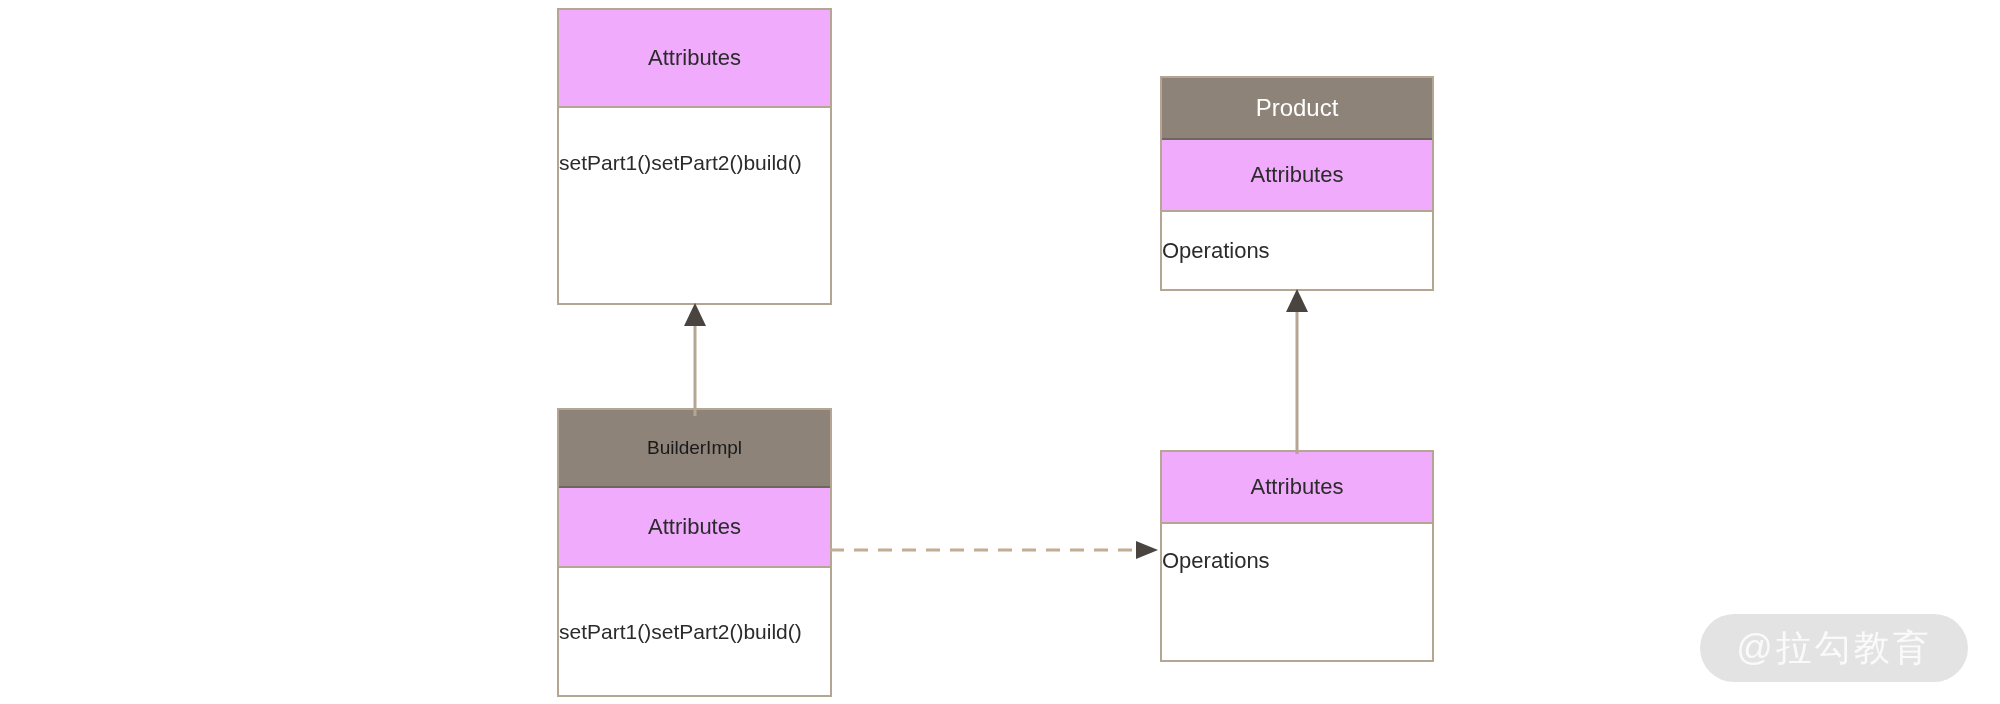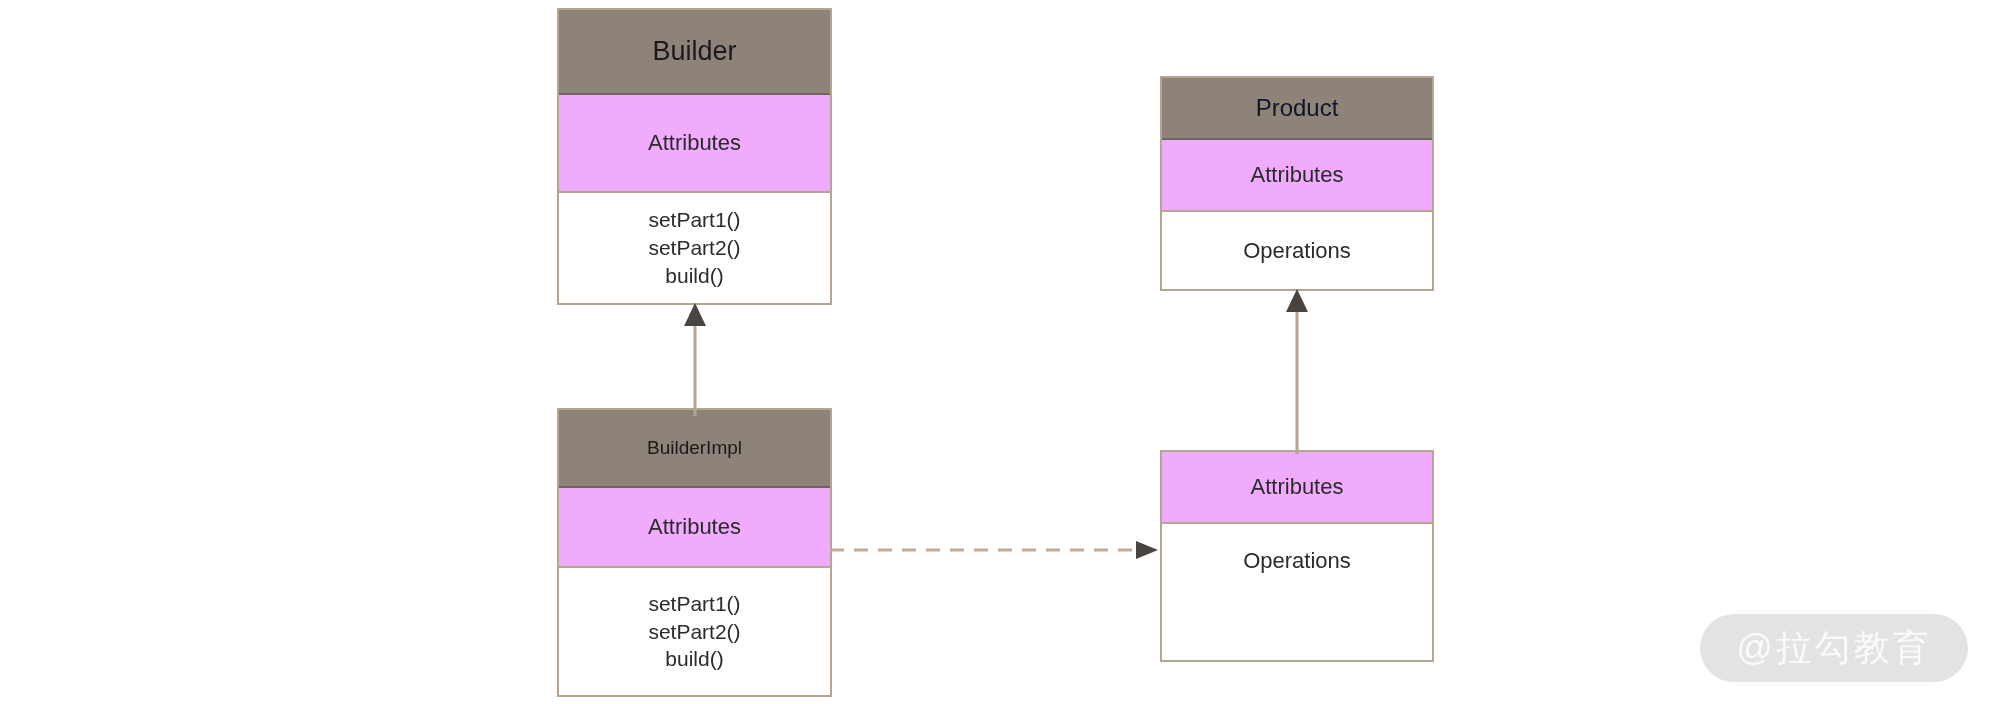--- a/index.html
+++ b/index.html
@@ -31,41 +31,40 @@
   .uml-header {
     box-sizing: border-box;
     background: #8d8379;
     display: flex;
     align-items: center;
     justify-content: center;
     text-align: center;
     border-bottom: 2px solid #6f675e;
   }
   .uml-header.dark-text { color: #1a1a1a; }
-  .uml-header.light-text { color: #0f172a; }
+  .uml-header.light-text { color: #ffffff; }
 
   .uml-attrs {
     box-sizing: border-box;
     background: #f0abfc;
     display: flex;
     align-items: center;
     justify-content: center;
     text-align: center;
     color: #2b2b2b;
     border-bottom: 2px solid #b5a593;
   }
   .uml-ops {
     box-sizing: border-box;
     background: #ffffff;
     display: flex;
     align-items: center;
-    justify-content: center;
+    justify-content: flex-start;
     text-align: center;
     color: #2b2b2b;
-    flex-direction: column;
     line-height: 1.32;
   }
   .op-line { display: block; white-space: pre; }
 
   
   .connector {
     position: absolute;
     pointer-events: none;
   }
 
@@ -81,23 +80,20 @@
     letter-spacing: 3px;
     user-select: none;
   }
 </style>
 </head>
 <body>
 
 <div id="canvas">
 
   <div class="uml-class" style="left:557px; top:8px; width:275px; height:297px;">
-    <div class="uml-header dark-text" style="height:85px; font-size:27px;">
-      <span>Builder</span>
-    </div>
     <div class="uml-attrs" style="height:98px; font-size:22px;">
       <span>Attributes</span>
     </div>
     <div class="uml-ops" style="height:110px; font-size:21px;">
       <span class="op-line">setPart1()</span>
       <span class="op-line">setPart2()</span>
       <span class="op-line">build()</span>
     </div>
   </div>
 

